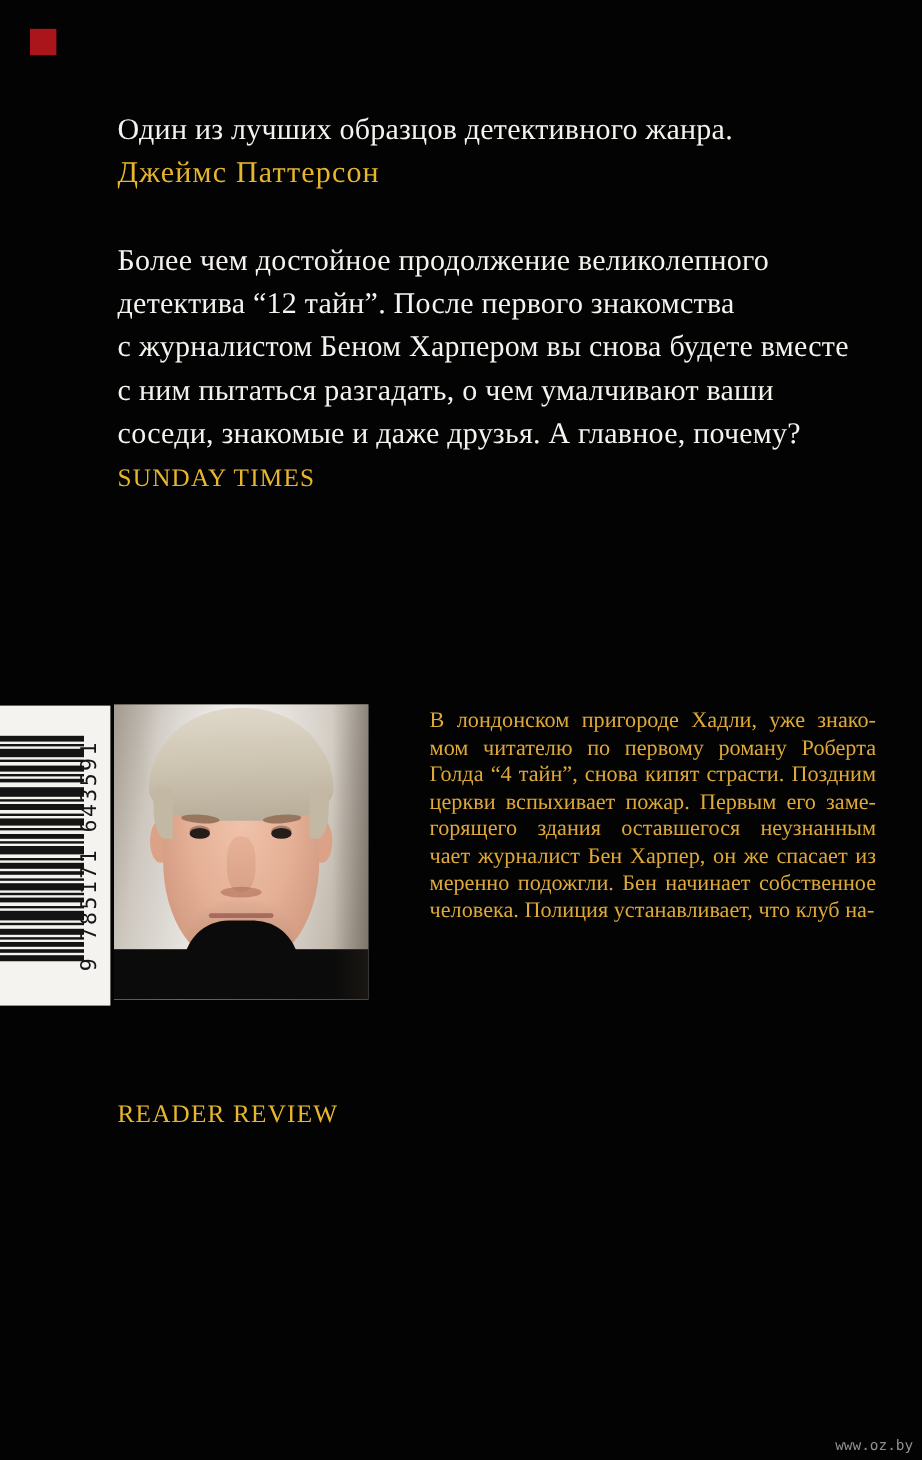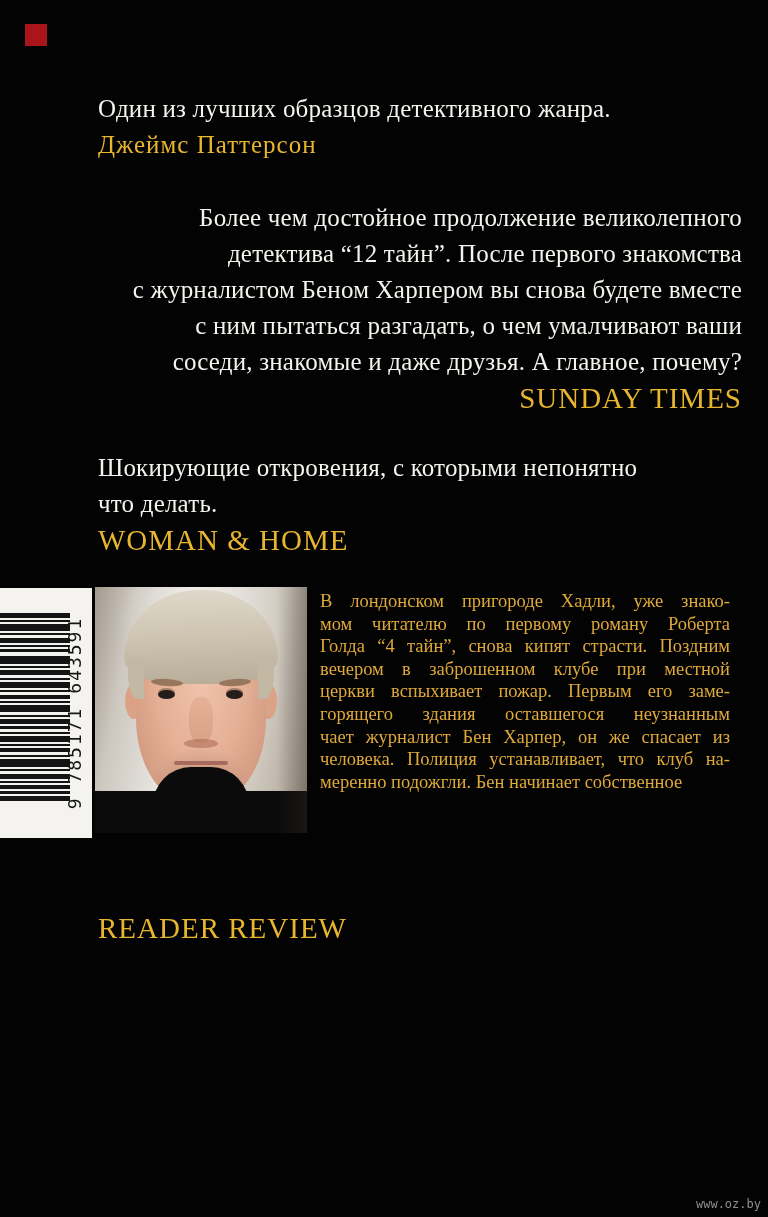--- a/index.html
+++ b/index.html
@@ -19,23 +19,23 @@
     color:var(--white,#f5f3ee);
     font-size:25px;line-height:36px;
     letter-spacing:.2px;
     margin-top:11px;
   }
   .quote .line{white-space:nowrap;}
   .attribution{
     color:var(--gold,#e8b62e);
     letter-spacing:1px;
   }
-  .attribution.caps{font-size:29px;}
+  .attribution.caps{font-size:21px;}
   .q1{top:80px;}
-  .q2{top:189px;text-align:right;}
+  .q2{top:189px;}
   .q3{top:439px;}
   .q4{top:899px;}
 
   
   .barcode-strip{
     position:absolute;left:0;top:588px;width:92px;height:250px;
     background:var(--barcode-bg,#f4f3ef);
   }
   .bars{
     position:absolute;left:0;top:25px;width:70px;height:188px;
@@ -84,21 +84,21 @@
   .p-neck{left:76px;top:190px;width:60px;height:35px;background:#cf977e;}
   .p-collar{left:58px;bottom:28px;width:96px;height:38px;background:#0b0b0b;border-radius:48px 48px 0 0;}
   .p-shirt{left:0;bottom:0;width:212px;height:42px;background:#0b0b0b;}
   .p-shade{right:0;top:0;width:30px;height:246px;background:linear-gradient(90deg,rgba(50,42,34,0),rgba(50,42,34,.38));}
 
   .synopsis{
     position:absolute;left:320px;top:590px;width:410px;
     color:var(--paragraph-gold,#dfa93a);
     font-size:18.5px;line-height:22.6px;
   }
-  .synopsis .line{text-align:justify;text-align-last:justify;}
+  .synopsis .line{text-align:justify;text-align-last:justify;margin-left:38px;}
   .synopsis .line:last-child{text-align-last:left;}
 
   .watermark{
     position:absolute;right:7px;bottom:6px;
     font-family:"DejaVu Sans Mono",monospace;
     font-size:12px;color:var(--watermark,#8f8f8f);
   }
 </style>
 </head>
 <body>
@@ -118,27 +118,20 @@
     <div>
         <div class="line">Более чем достойное продолжение великолепного</div>
         <div class="line">детектива “12 тайн”. После первого знакомства</div>
         <div class="line">с журналистом Беном Харпером вы снова будете вместе</div>
         <div class="line">с ним пытаться разгадать, о чем умалчивают ваши</div>
         <div class="line">соседи, знакомые и даже друзья. А главное, почему?</div>
       </div>
     <div class="attribution caps">SUNDAY TIMES</div>
   </div>
 
-  <div class="quote q3">
-    <div>
-        <div class="line">Шокирующие откровения, с которыми непонятно</div>
-        <div class="line">что делать.</div>
-      </div>
-    <div class="attribution caps">WOMAN &amp; HOME</div>
-  </div>
 
   <div class="barcode-strip">
     <div class="bars">
         <div class="bar" style="height: 5px; margin-bottom: 2px;"></div>
         <div class="bar" style="height: 2px; margin-bottom: 2px;"></div>
         <div class="bar" style="height: 7px; margin-bottom: 2px;"></div>
         <div class="bar" style="height: 2px; margin-bottom: 3px;"></div>
         <div class="bar" style="height: 5px; margin-bottom: 2px;"></div>
         <div class="bar" style="height: 2px; margin-bottom: 2px;"></div>
         <div class="bar" style="height: 3px; margin-bottom: 4px;"></div>
@@ -190,26 +183,25 @@
     <div class="p-neck"></div>
     <div class="p-collar"></div>
     <div class="p-shirt"></div>
     <div class="p-shade"></div>
   </div>
 
   <div class="synopsis">
       <div class="line">В лондонском пригороде Хадли, уже знако-</div>
       <div class="line">мом читателю по первому роману Роберта</div>
       <div class="line">Голда “4 тайн”, снова кипят страсти. Поздним</div>
-      <div class="line">вечером в заброшенном клубе при местной</div>
       <div class="line">церкви вспыхивает пожар. Первым его заме-</div>
       <div class="line">горящего здания оставшегося неузнанным</div>
       <div class="line">чает журналист Бен Харпер, он же спасает из</div>
+      <div class="line">меренно подожгли. Бен начинает собственное</div>
       <div class="line">человека. Полиция устанавливает, что клуб на-</div>
-      <div class="line">меренно подожгли. Бен начинает собственное</div>
     </div>
 
   <div class="quote q4">
     <div class="attribution caps">READER REVIEW</div>
   </div>
 
   <div class="watermark">www.oz.by</div>
 
 </div>
 

